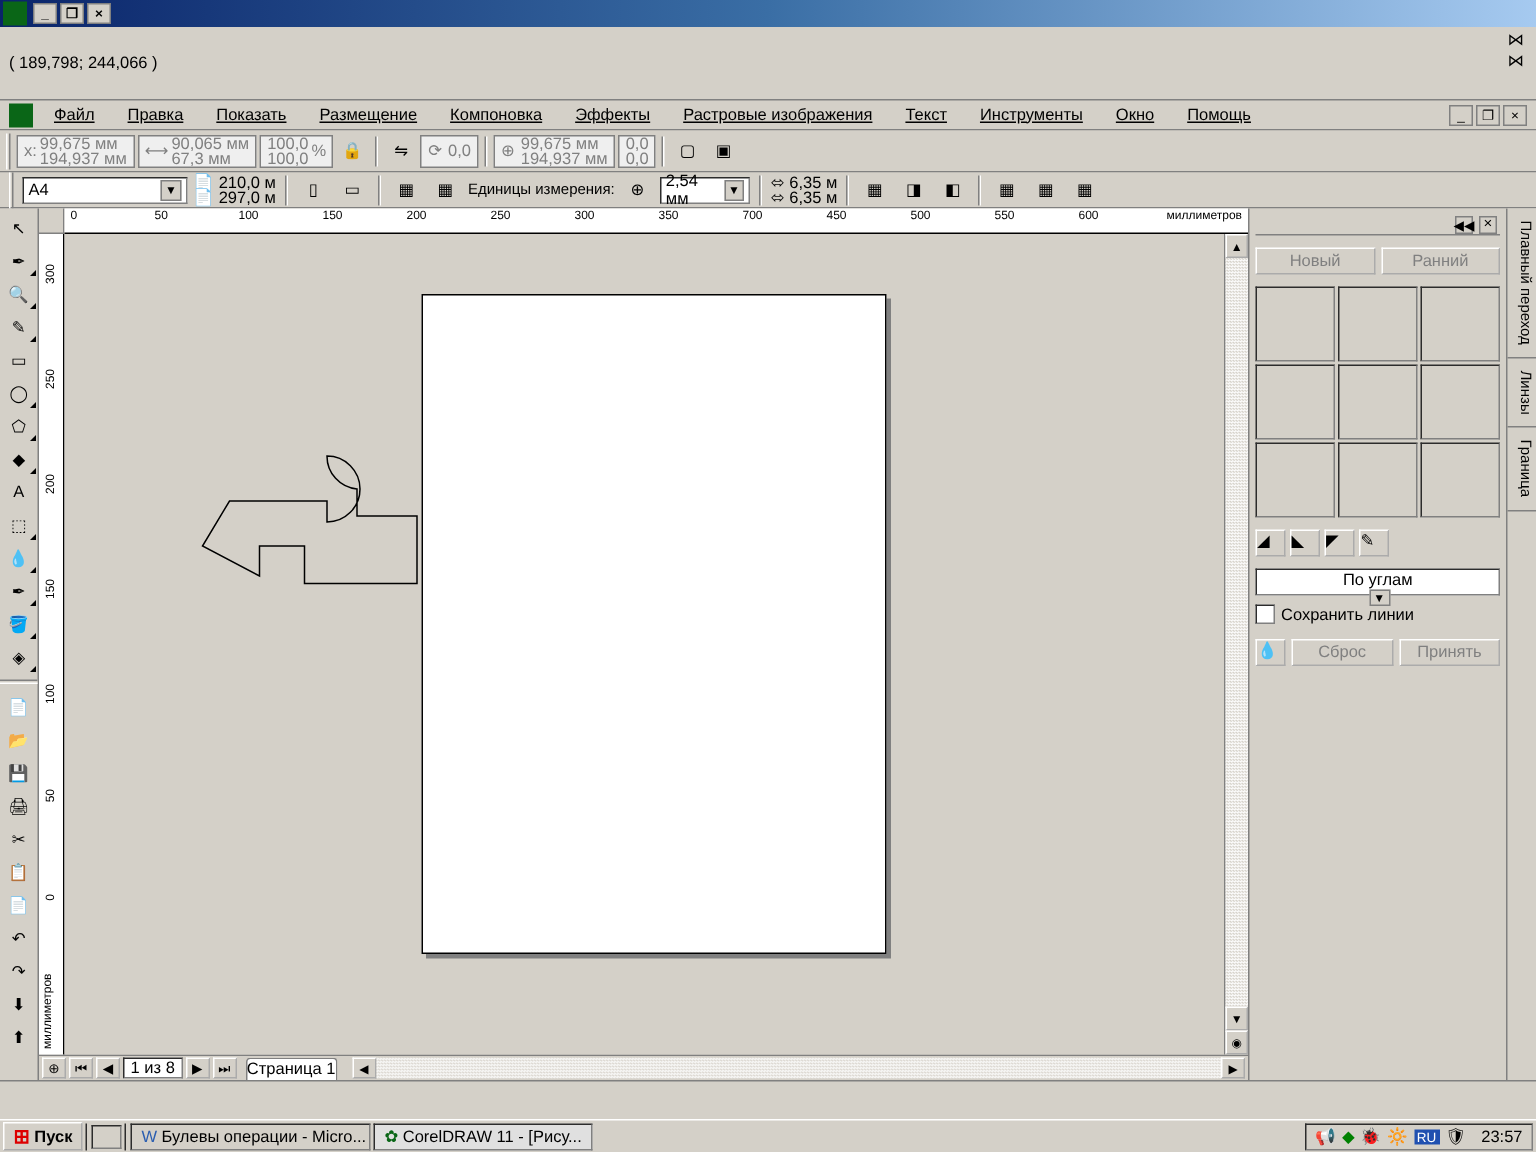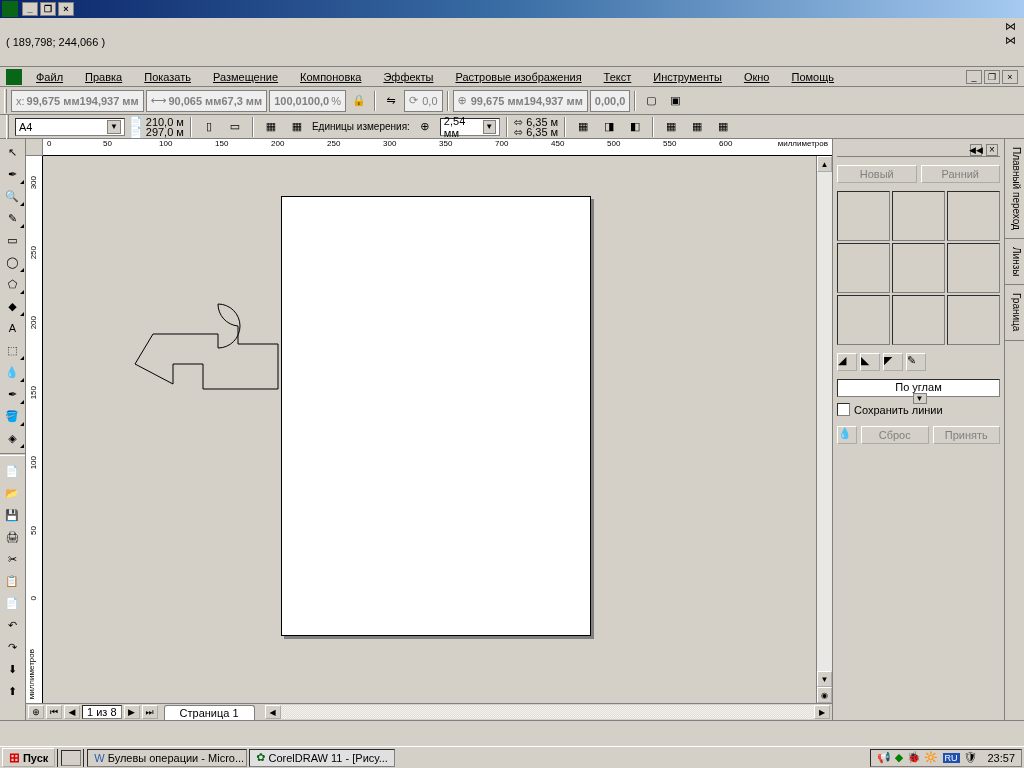--- a/index.html
+++ b/index.html
@@ -35,21 +35,21 @@
 .canvas-body { flex: 1; display: flex; position: relative; }
 .vruler { width: 17px; background: #fff; border-right: 1px solid #000; font-size: 8px; position: relative; }
 .canvas-view { flex: 1; background: #d4d0c8; position: relative; overflow: hidden; }
 .page { position: absolute; background: white; border: 1px solid #000; left: 238px; top: 40px; width: 310px; height: 440px; }
 .page-shadow { position: absolute; background: #808080; left: 241px; top: 43px; width: 310px; height: 440px; }
 .vscroll { width: 16px; background: #d4d0c8; border-left: 1px solid #808080; display: flex; flex-direction: column; }
 .sb-btn { height: 16px; background: #d4d0c8; border: 1px outset #fff; display: flex; align-items: center; justify-content: center; font-size: 8px; cursor: pointer; }
 .sb-track { flex: 1; background: repeating-conic-gradient(#d4d0c8 0% 25%, #fff 0% 50%) 50% / 2px 2px; }
 .pagenav { height: 17px; background: #d4d0c8; border-top: 1px solid #808080; display: flex; align-items: center; font-size: 10px; padding: 0 2px; gap: 2px; }
 .nav-btn { width: 16px; height: 14px; border: 1px outset #fff; background: #d4d0c8; display: flex; align-items: center; justify-content: center; font-size: 9px; cursor: pointer; }
-.page-tab { background: #fff; border: 1px solid #808080; border-bottom: none; border-radius: 3px 3px 0 0; padding: 0 15px; height: 15px; display: flex; align-items: center; margin-left: 4px; }
+.page-tab { background: #fff; border: 1px solid #808080; border-bottom: none; border-radius: 3px 3px 0 0; padding: 0 0; height: 15px; display: flex; align-items: center; margin-left: 4px; }
 .hscroll { flex: 1; height: 14px; display: flex; margin-left: 8px; }
 .docker-area { width: 192px; background: #d4d0c8; border-left: 1px solid #808080; display: flex; }
 .docker-content { flex: 1; padding: 4px; }
 .docker-tabs { width: 20px; background: #d4d0c8; border-left: 1px solid #808080; display: flex; flex-direction: column; }
 .docker-tab { writing-mode: vertical-rl; padding: 8px 2px; border-bottom: 1px solid #808080; cursor: pointer; font-size: 10px; text-align: center; }
 .docker-title { height: 14px; display: flex; align-items: center; justify-content: flex-end; gap: 4px; padding: 0 2px; border-bottom: 1px solid #808080; }
 .docker-btn-row { display: flex; gap: 4px; margin: 8px 0; }
 .docker-btn { flex: 1; padding: 2px 4px; border: 1px outset #fff; background: #d4d0c8; color: #808080; text-align: center; cursor: pointer; }
 .preset-grid { display: grid; grid-template-columns: repeat(3, 1fr); grid-template-rows: repeat(3, 50px); gap: 2px; margin: 6px 0; }
 .preset-cell { border: 1px inset #808080; background: #d4d0c8; }
@@ -58,21 +58,21 @@
 .checkbox-row { display: flex; align-items: center; gap: 4px; margin: 6px 0; font-size: 10px; }
 .chk { width: 13px; height: 13px; border: 1px inset #808080; background: white; }
 .taskbar { height: 22px; background: #d4d0c8; border-top: 1px solid #fff; display: flex; align-items: center; padding: 0 2px; gap: 2px; position: absolute; bottom: 0; width: 100%; }
 .start-btn { padding: 1px 6px; border: 1px outset #fff; background: #d4d0c8; display: flex; align-items: center; gap: 3px; font-weight: bold; cursor: pointer; }
 .task-btn { padding: 2px 6px; border: 1px inset #808080; background: #d4d0c8; display: flex; align-items: center; gap: 3px; cursor: pointer; max-width: 160px; overflow: hidden; white-space: nowrap; height: 18px; }
 .task-btn.active { border: 1px inset #808080; background: #e0e0e0; }
 .tray { margin-left: auto; border: 1px inset #808080; padding: 1px 6px; display: flex; align-items: center; gap: 4px; height: 18px; }
 .shape-svg { position: absolute; left: 80px; top: 128px; }
 .ruler-tick { position: absolute; font-size: 8px; color: #000; }
 .sep-h { height: 3px; background: #d4d0c8; border-top: 1px solid #808080; border-bottom: 1px solid #fff; }
-.field-pair { display: inline-flex; flex-direction: row; font-size: 9px; line-height: 10px; color: #808080; font-weight: bold; }
+.field-pair { display: inline-flex; flex-direction: column; font-size: 9px; line-height: 10px; color: #808080; }
 .small-lbl { font-size: 10px; }
 .docker-combo { width: 100%; background: white; border: 1px inset #808080; padding: 1px 3px; display: flex; align-items: center; height: 18px; margin: 4px 0; flex-direction: column; }
 .docker-action-row { display: flex; gap: 4px; margin-top: 10px; }
 .ruler-corner { width: 17px; height: 17px; background: #d4d0c8; border-right: 1px solid #808080; border-bottom: 1px solid #808080; position: absolute; top: 0; left: 0; }
 .vruler-label { writing-mode: vertical-rl; transform: rotate(180deg); position: absolute; font-size: 8px; }
 </style>
 </head>
 <body>
 
 <div class="titlebar">

